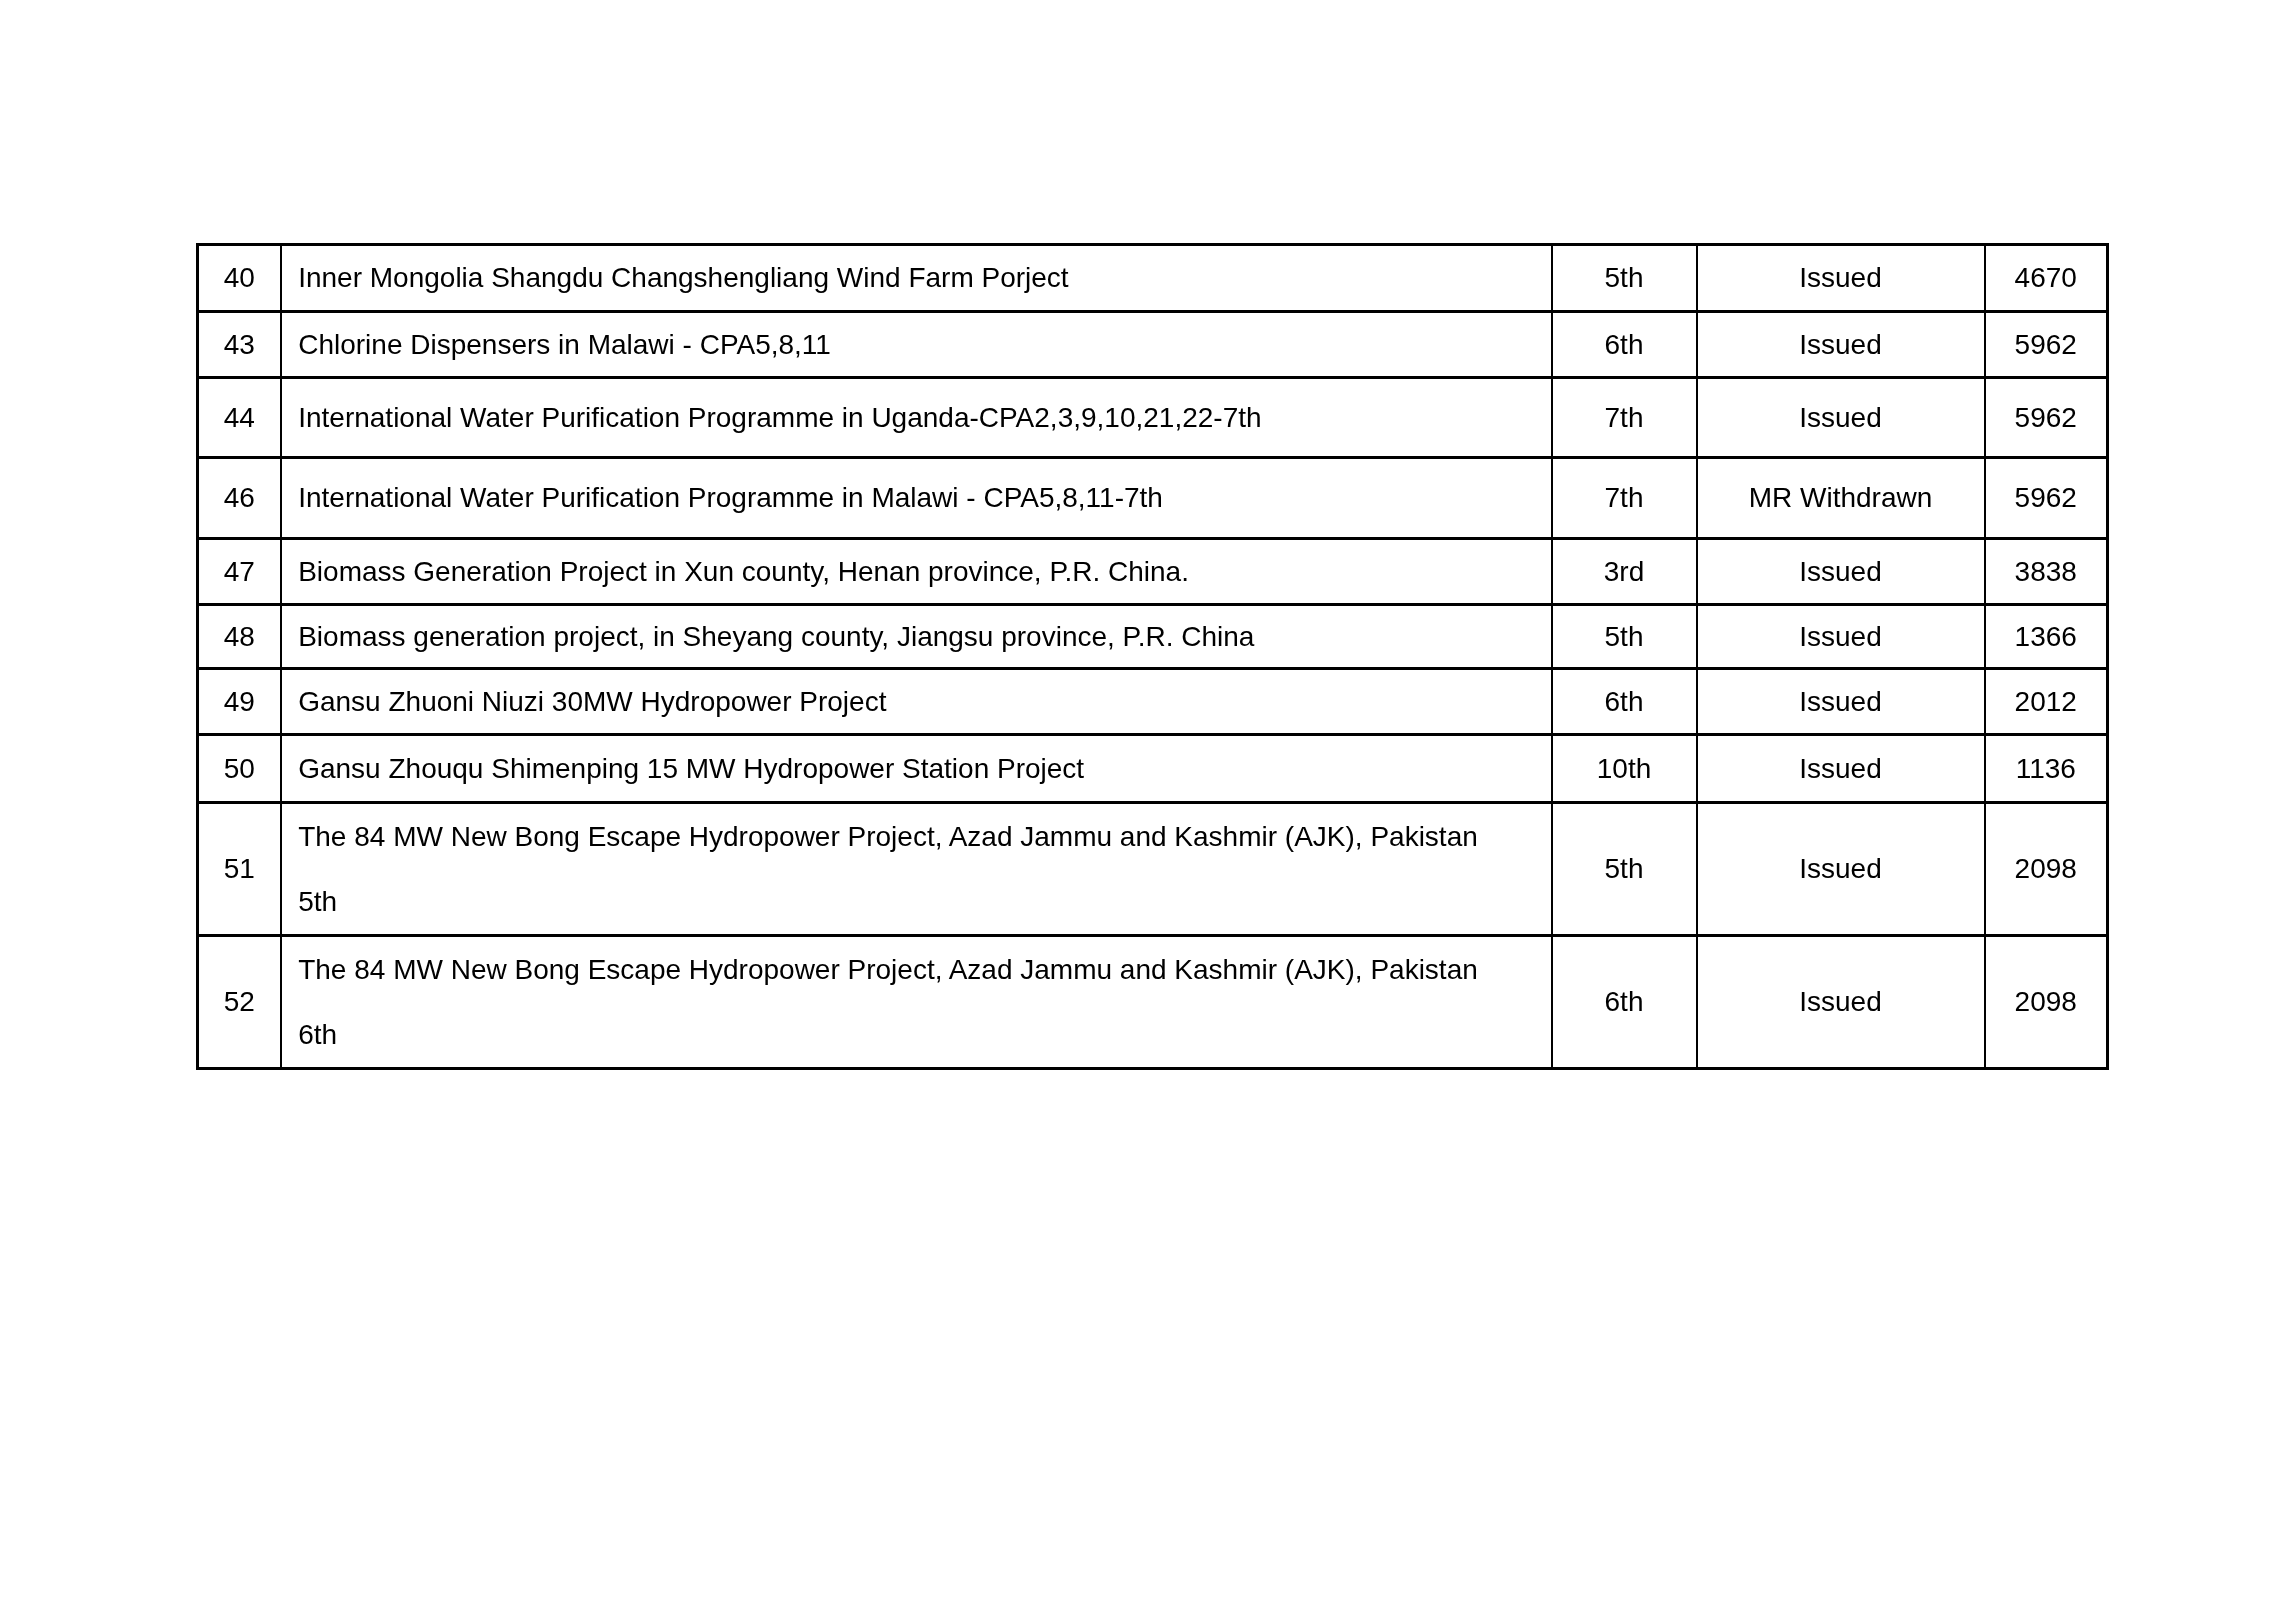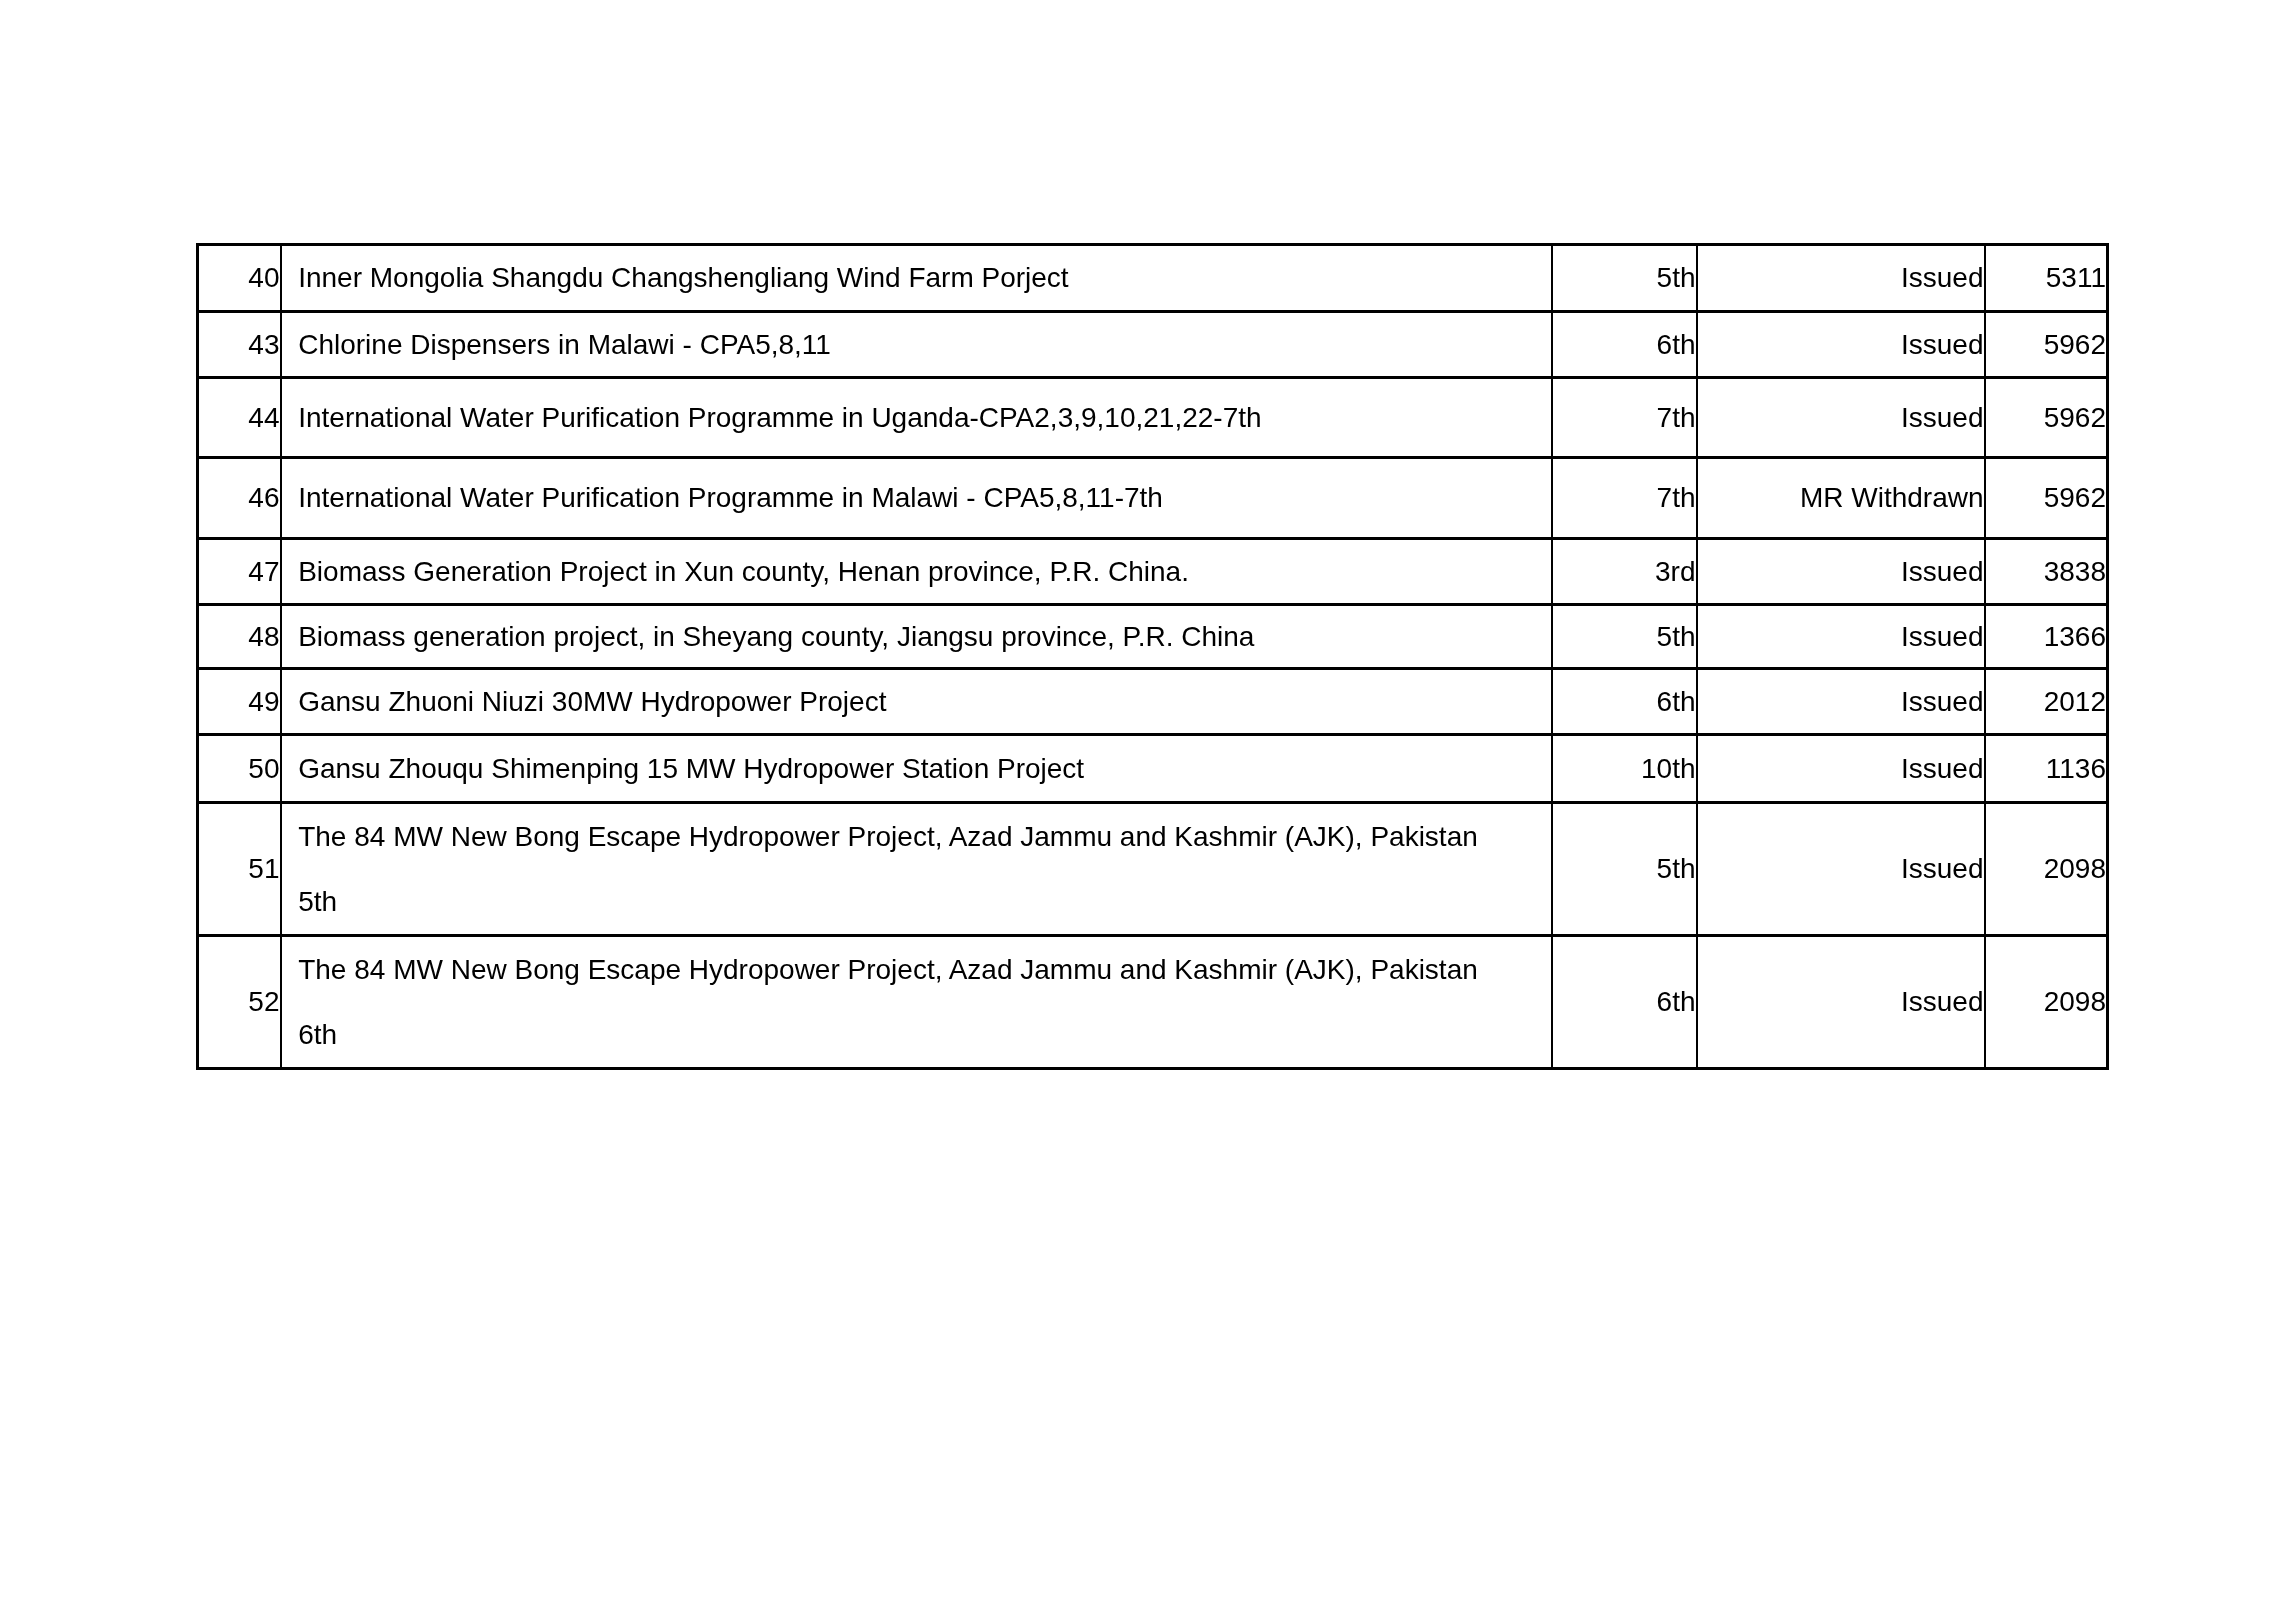--- a/index.html
+++ b/index.html
@@ -29,21 +29,21 @@
     border-style: solid;
     border-color: #000000;
     border-width: 3.9px 2.9px;
     font-size: 28px;
     vertical-align: middle;
     overflow: hidden;
     white-space: nowrap;
     padding: 0;
   }
   .c-no, .c-session, .c-status, .c-ref {
-    text-align: right;
+    text-align: center;
   }
   .c-project {
     text-align: left;
     padding-left: 16.7px !important;
   }
   .pline {
     line-height: 65px;
     height: 65px;
   }
 </style>
@@ -58,21 +58,21 @@
       <col style="width:145px">
       <col style="width:288px">
       <col style="width:123px">
     </colgroup>
     <tbody>
         <tr style="height: 67px;">
     <td class="c-no">40</td>
     <td class="c-project">Inner Mongolia Shangdu Changshengliang Wind Farm Porject</td>
     <td class="c-session">5th</td>
     <td class="c-status">Issued</td>
-    <td class="c-ref">5311</td>
+    <td class="c-ref">4670</td>
   </tr>
         <tr style="height: 66px;">
     <td class="c-no">43</td>
     <td class="c-project">Chlorine Dispensers in Malawi - CPA5,8,11</td>
     <td class="c-session">6th</td>
     <td class="c-status">Issued</td>
     <td class="c-ref">5962</td>
   </tr>
         <tr style="height: 80px;">
     <td class="c-no">44</td>

